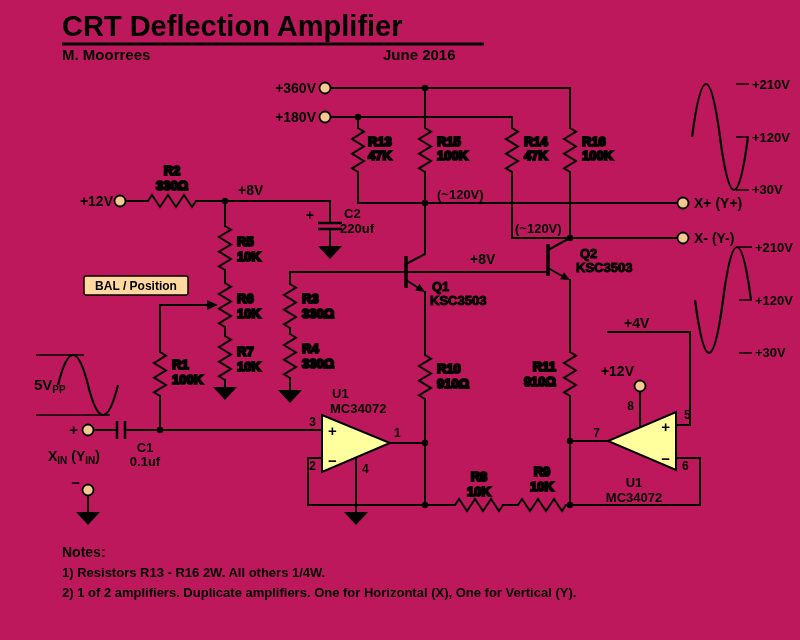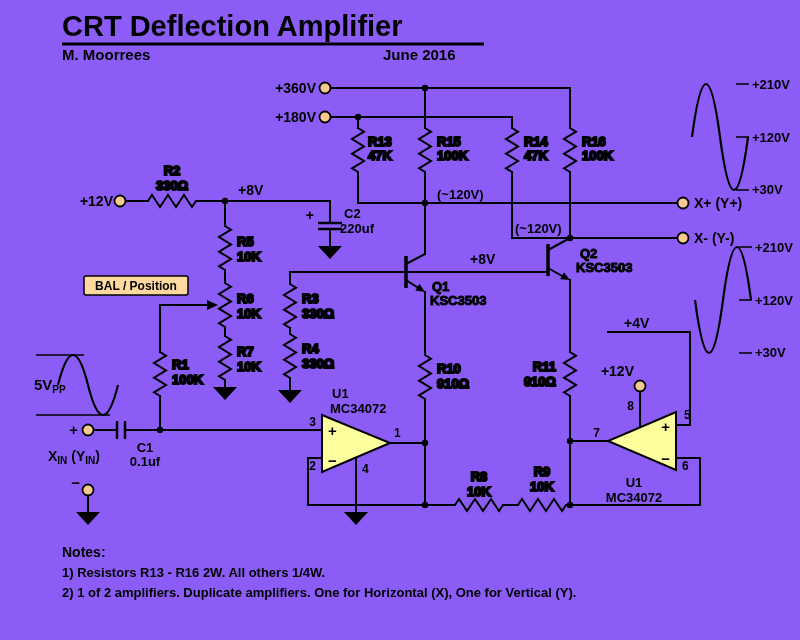--- a/index.html
+++ b/index.html
@@ -1,16 +1,16 @@
 <!DOCTYPE html>
 <html><head>
 <meta charset="utf-8">
 <style>
   html,body{margin:0;padding:0;background:#ffffff;}
-  #stage{position:relative;width:800px;height:640px;background:#8b5cf6;overflow:hidden;}
+  #stage{position:relative;width:800px;height:640px;background:#be185d;overflow:hidden;}
   svg{display:block;}
   text{font-family:"Liberation Sans","DejaVu Sans",sans-serif;font-weight:bold;fill:#000;}
   .t29{font-size:29px;}
   .t15{font-size:15px;}
   .t14{font-size:14px;}
   .t13{font-size:13px;}
   .t12{font-size:12px;}
   .sub{font-size:10px;}
   .sine{fill:none;stroke:#000;stroke-width:2.2;}
 </style>

